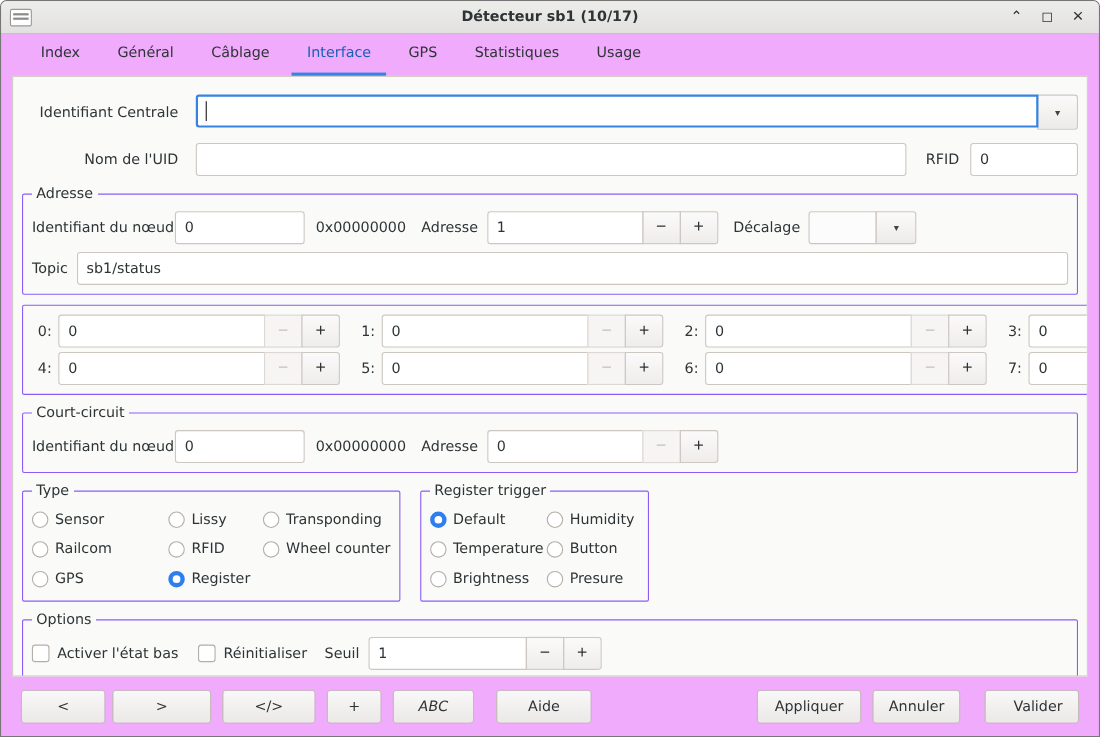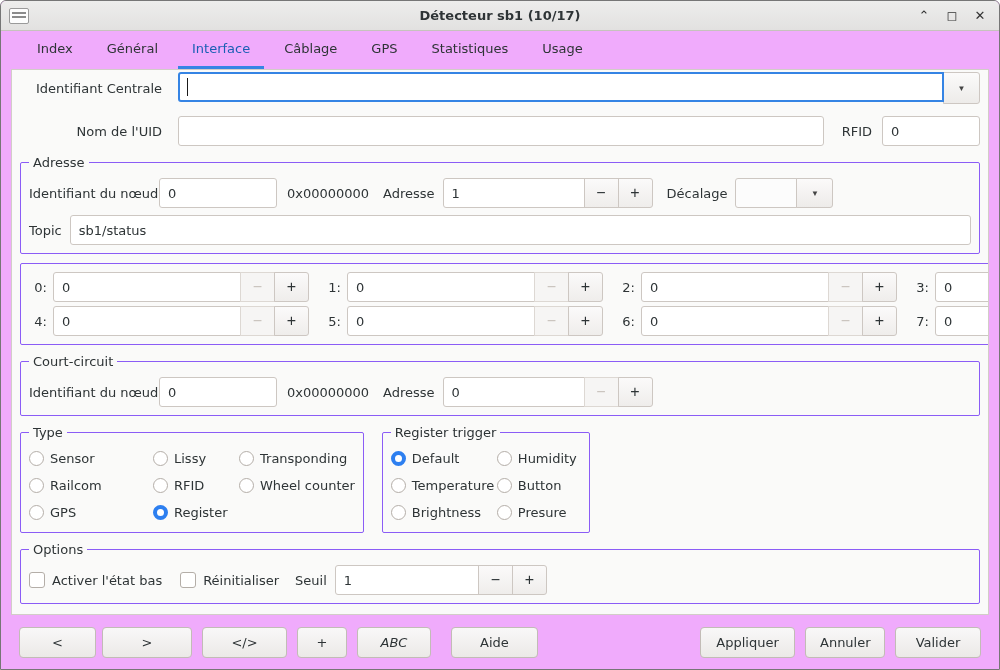--- a/index.html
+++ b/index.html
@@ -21,21 +21,21 @@
   
   .tabbar { height:38px; flex:0 0 38px; display:flex; align-items:stretch; padding:0 22px; gap:6px; }
   .tab { display:flex; align-items:center; padding:0 14px; font-size:13px; color:#2e3436;
          border-bottom:3px solid transparent; cursor:default; }
   .tab.active { color:#1a5fb4; border-bottom-color:#3584e4; }
 
   
   .panel { flex:1 1 auto; margin:0 10px; border:1px solid #d2cdc8; background:#fafaf9; overflow:hidden; padding:2px 0; }
 
   .row { display:flex; align-items:center; margin:12px 8px 0; }
-  .row-centrale { margin-top:0; }
+  .row-centrale { margin-top:14px; }
   .flabel { white-space:nowrap; }
   .lab-right { width:142px; text-align:right; margin-right:16px; flex:0 0 142px; }
   .grow { flex:1 1 auto; min-width:0; }
 
   .entry { height:30px; border:1px solid #cdc7c2; border-radius:3px; background:#fff; padding:0 8px;
            font-family:inherit; font-size:13px; color:#2e3436; }
   .entry.focused { border:2px solid #3584e4; }
 
   .combo { display:flex; align-items:stretch; }
   .combo .entry { border-radius:3px 0 0 3px; width:100%; }
@@ -85,21 +85,21 @@
   .ml18 { margin-left:18px; }
   .lab-seuil { margin:0 8px 0 16px; }
   .w-seuil { width:212px; flex:0 0 212px; }
 
   
   .footer { height:54px; flex:0 0 54px; display:flex; align-items:center; padding:0 18px; }
   .btn { height:31px; border:1px solid #c2bcb6; border-radius:4px; background:linear-gradient(#f9f8f8,#ebe9e7);
          font-family:inherit; font-size:13px; color:#2e3436; padding:0 14px; cursor:default; }
   .b-prev { width:77px; } .b-next { width:90px; margin-left:6px; } .b-code { width:85px; margin-left:10px; }
   .b-add { width:50px; margin-left:10px; } .b-abc { width:74px; margin-left:10px;font-style:italic; } .b-help { width:87px; margin-left:20px; }
-  .b-apply { margin-left:auto; width:95px; } .b-cancel { width:80px; margin-left:10px; } .b-ok { width:86px; margin-left:10px; }
+  .b-apply { margin-left:auto; width:95px; } .b-cancel { width:80px; margin-left:10px; } .b-ok { width:86px; margin-left:22px;text-align:right; }
 </style>
 </head>
 <body>
 
 <div class="window">
 
   <div class="titlebar">
     <div class="app-icon"></div>
     <div class="title">Détecteur sb1 (10/17)</div>
     <div class="controls">
@@ -111,22 +111,22 @@
         </div>
       <div class="win-btn">
           <span>✕</span>
         </div>
     </div>
   </div>
 
   <div class="tabbar">
     <div class="tab">Index</div>
     <div class="tab">Général</div>
+    <div class="tab">Câblage</div>
     <div class="tab active">Interface</div>
-    <div class="tab">Câblage</div>
     <div class="tab">GPS</div>
     <div class="tab">Statistiques</div>
     <div class="tab">Usage</div>
   </div>
 
   <div class="panel">
 
     <div class="row row-centrale">
       <div class="flabel lab-right">Identifiant Centrale</div>
       <div class="combo combo-focused grow">

